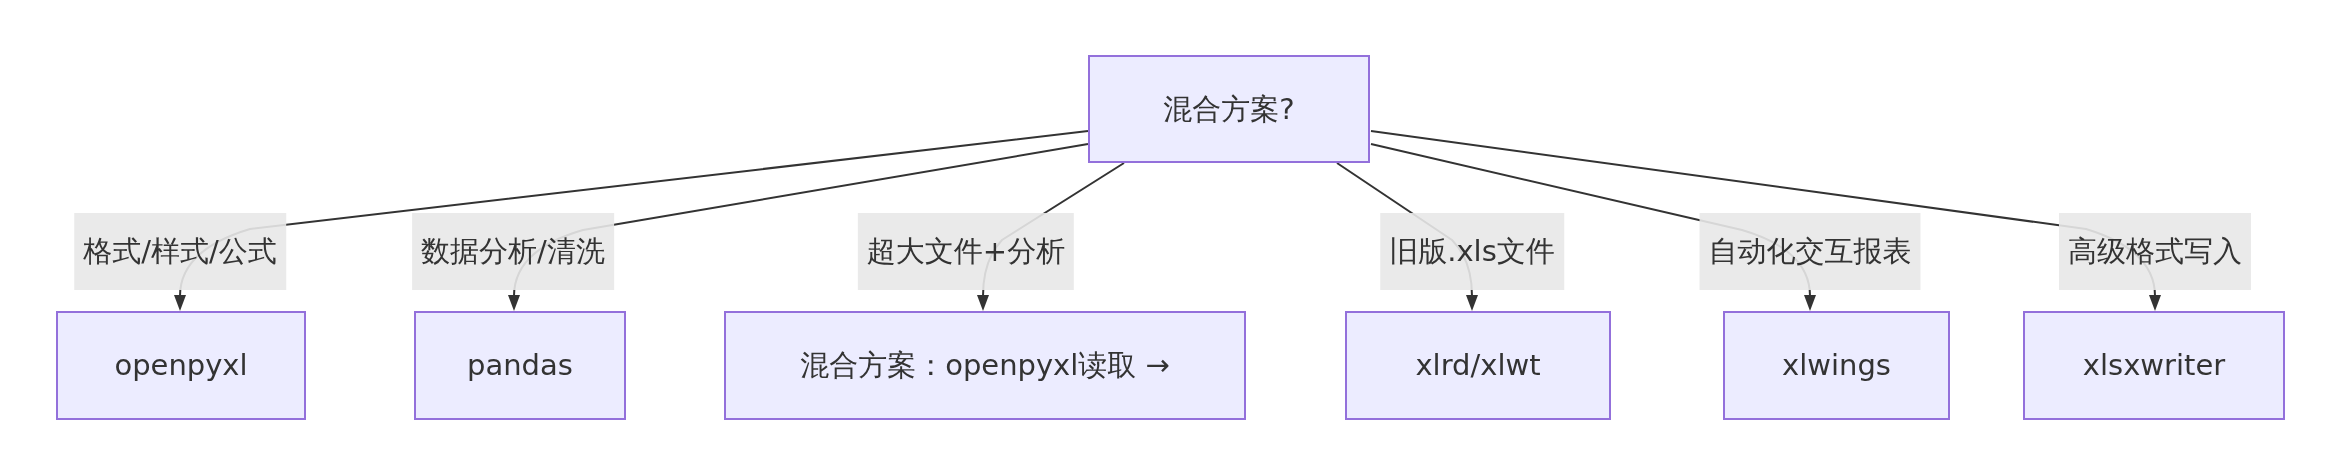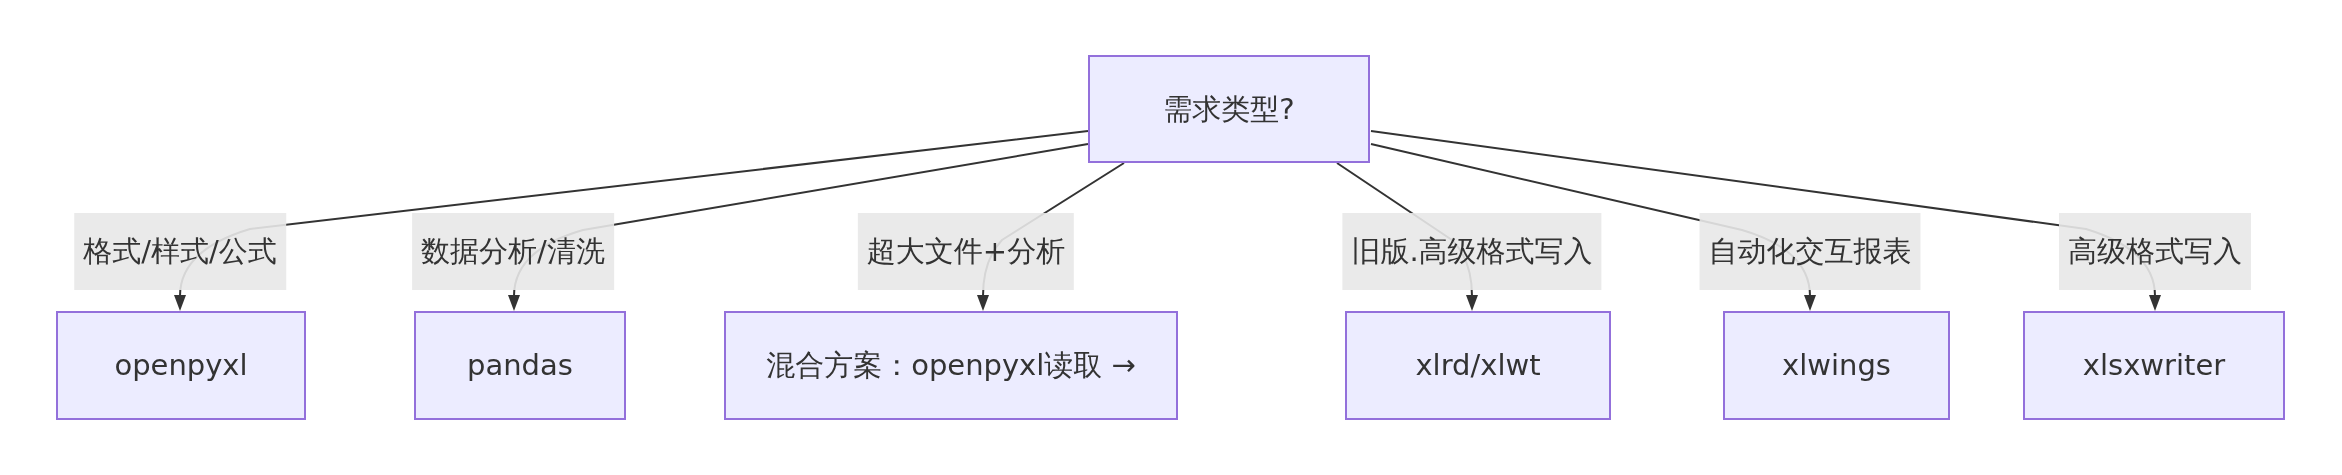--- a/index.html
+++ b/index.html
@@ -46,21 +46,21 @@
     top: 55px;
     width: 282px;
     height: 108px;
   }
   .child {
     top: 311px;
     height: 109px;
   }
   .n0 { left: 56px;   width: 250px; }
   .n1 { left: 414px;  width: 212px; }
-  .n2 { left: 724px;  width: 454px; }
+  .n2 { left: 724px;  width: 522px; }
   .n3 { left: 1345px; width: 266px; }
   .n4 { left: 1698px; width: 227px; margin-left: 25px; }
   .n5 { left: 2023px; width: 262px; }
   .edge-label {
     position: absolute;
     top: 213px;
     height: 47px;
     line-height: 47px;
     transform: translateX(-50%);
     padding: 15px 9px;
@@ -89,34 +89,34 @@
     </defs>
     <path class="edge" d="M 1088 131 L 250 229 Q 180 250 180 296" marker-end="url(#arrowhead)"></path>
     <path class="edge" d="M 1088 144 L 583 230 Q 514 250 514 296" marker-end="url(#arrowhead)"></path>
     <path class="edge" d="M 1124 163 L 1002 240 Q 983 260 983 296" marker-end="url(#arrowhead)"></path>
     <path class="edge" d="M 1337 163 L 1452 240 Q 1472 260 1472 296" marker-end="url(#arrowhead)"></path>
     <path class="edge" d="M 1371 144 L 1742 230 Q 1810 250 1810 296" marker-end="url(#arrowhead)"></path>
     <path class="edge" d="M 1371 131 L 2086 229 Q 2155 250 2155 296" marker-end="url(#arrowhead)"></path>
   </svg>
 
   <div class="node node-root">
-    <span>需求类型?</span>
+    <span>混合方案?</span>
   </div>
 
   <div class="edge-label l0">
     <span>格式/样式/公式</span>
   </div>
   <div class="edge-label l1">
     <span>数据分析/清洗</span>
   </div>
   <div class="edge-label l2">
     <span>超大文件+分析</span>
   </div>
   <div class="edge-label l3">
-    <span>旧版.高级格式写入</span>
+    <span>旧版.xls文件</span>
   </div>
   <div class="edge-label l4">
     <span>自动化交互报表</span>
   </div>
   <div class="edge-label l5">
     <span>高级格式写入</span>
   </div>
 
   <div class="node child n0">
     <span>openpyxl</span>

